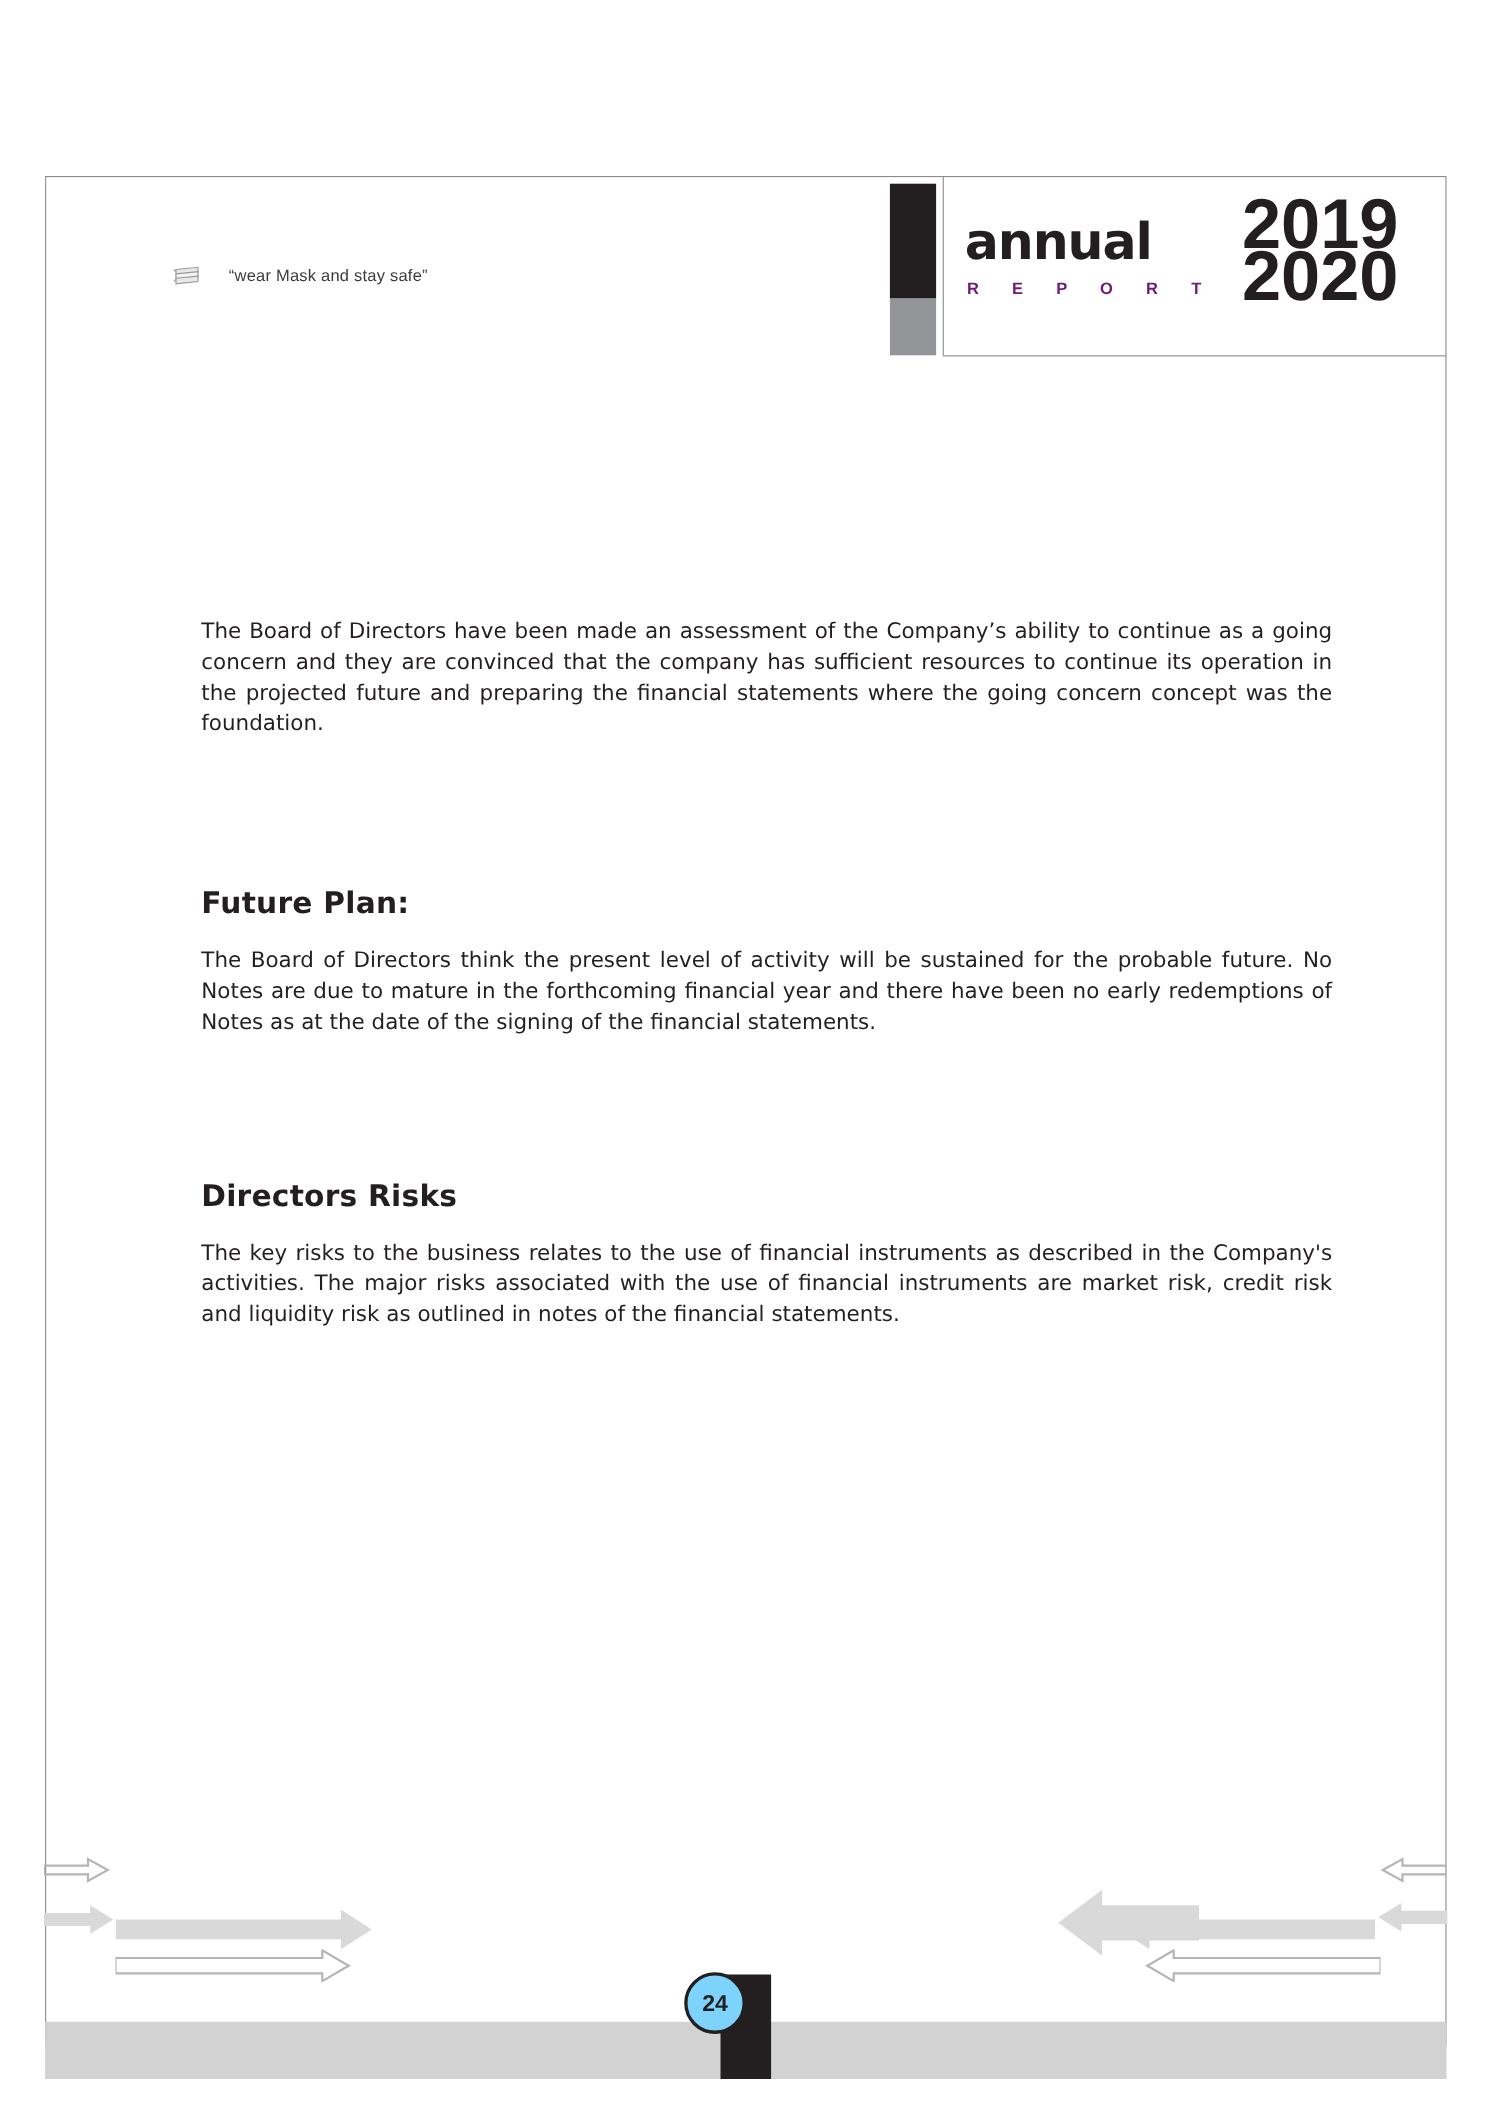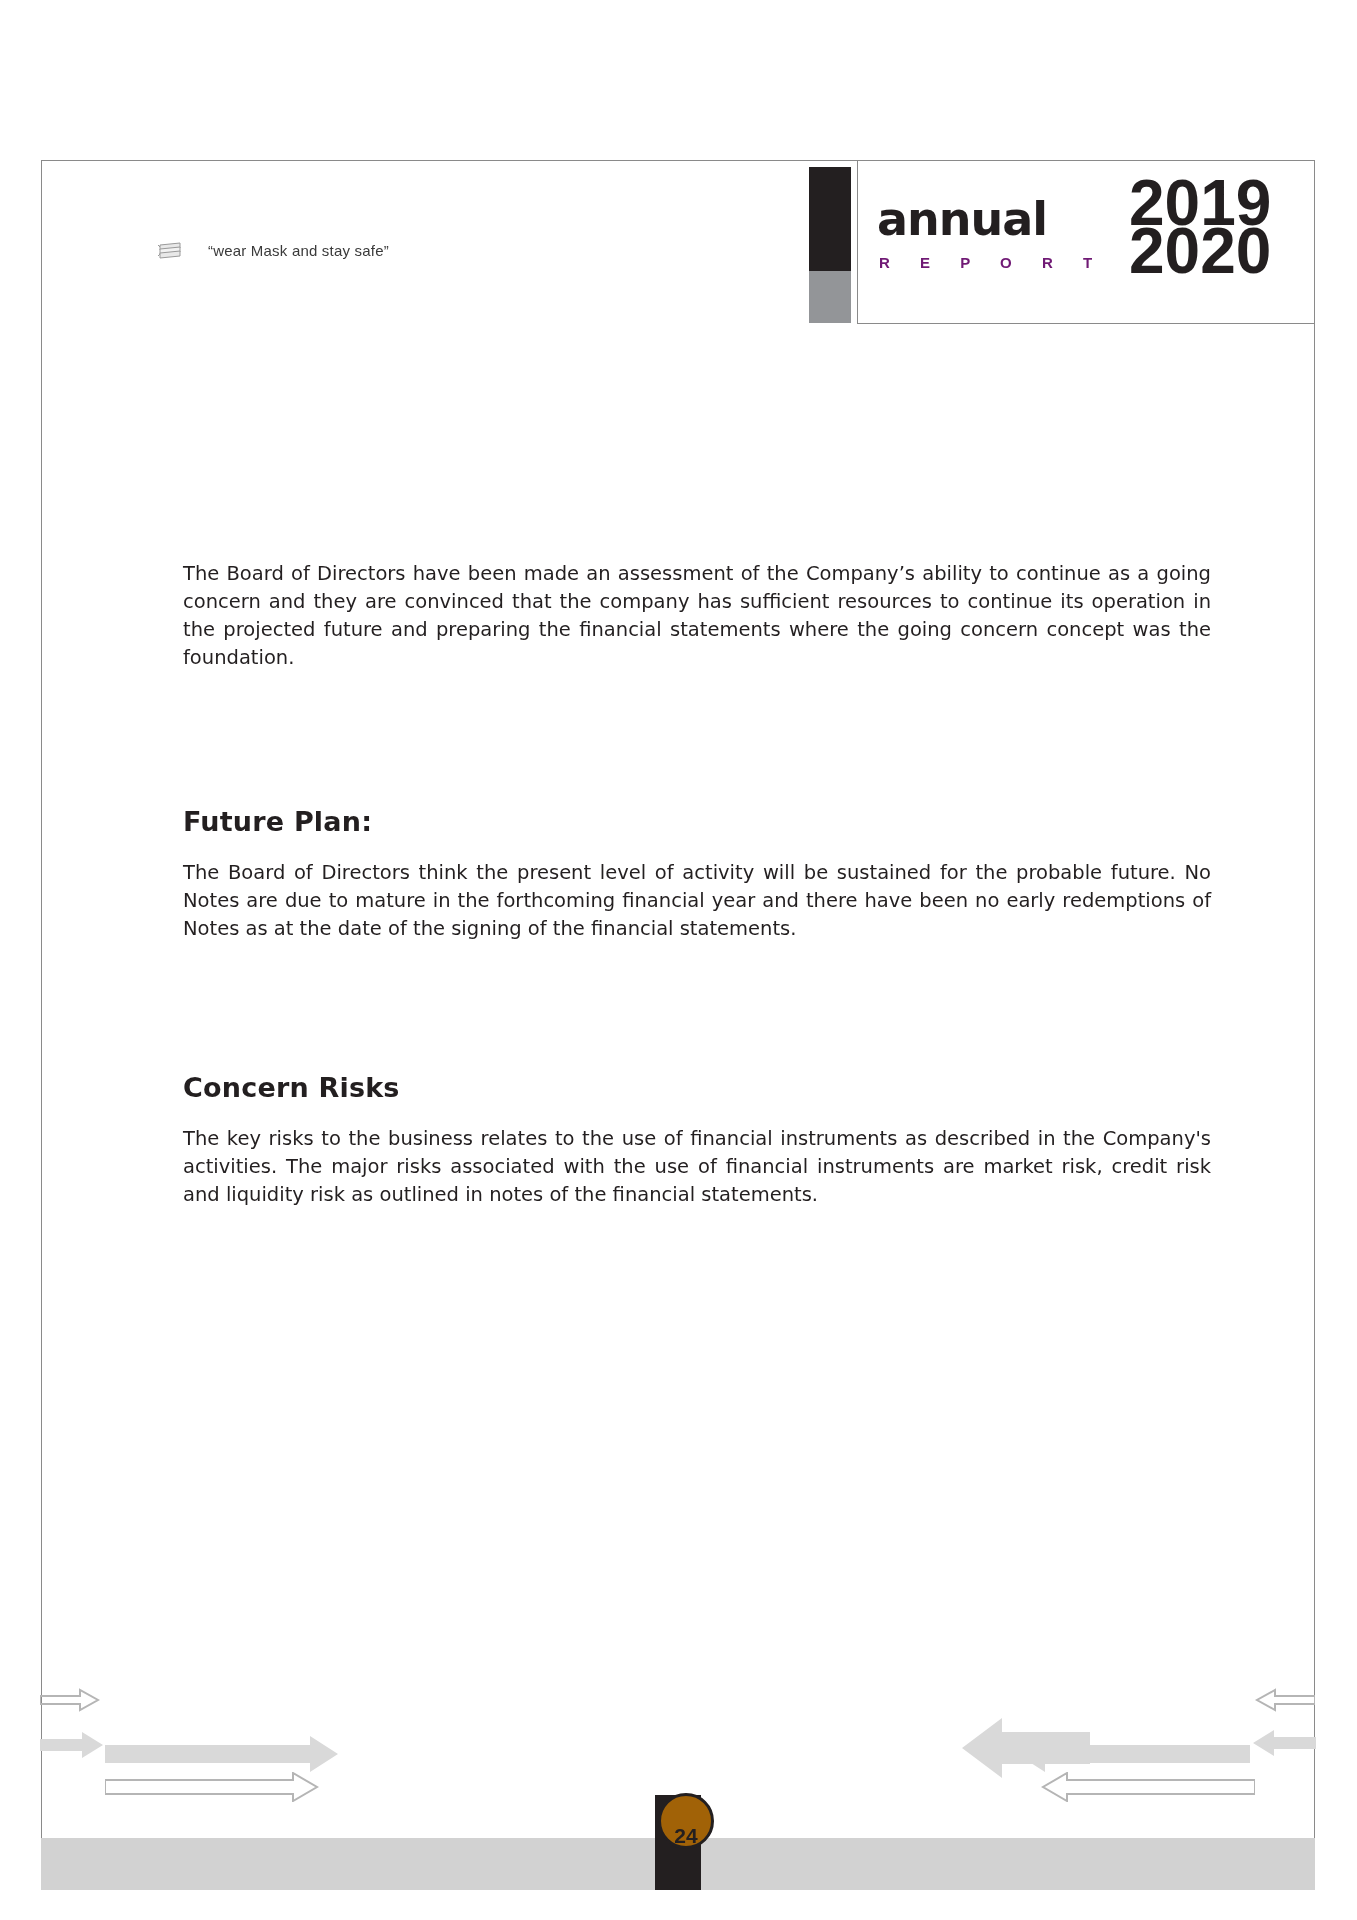--- a/index.html
+++ b/index.html
@@ -176,29 +176,29 @@
   .page-number-badge {
     position: absolute;
     left: 655px;
     top: 1795px;
     width: 46px;
     height: 95px;
     background: #231f20;
   }
   .page-number-circle {
     position: absolute;
-    left: 658px;
+    left: 622px;
     top: 1793px;
     width: 50px;
     height: 50px;
     border-radius: 50%;
-    background: #a16207;
+    background: #7dd3fc;
     border: 3px solid #231f20;
     display: flex;
-    align-items: flex-end;
+    align-items: center;
     justify-content: center;
   }
   .page-number-text {
     font-family: "Liberation Sans", sans-serif;
     font-size: 21px;
     font-weight: bold;
     color: #231f20;
     line-height: 1;
   }
   .arrow-svg { position: absolute; display: block; }
@@ -246,21 +246,21 @@
     <div class="gap-1"></div>
 
     <div class="section">
       <h2 class="section-heading">Future Plan:</h2>
       <p class="section-body">The Board of Directors think the present level of activity will be sustained for the probable future. No Notes are due to mature in the forthcoming financial year and there have been no early redemptions of Notes as at the date of the signing of the financial statements.</p>
     </div>
 
     <div class="gap-2"></div>
 
     <div class="section">
-      <h2 class="section-heading">Concern Risks</h2>
+      <h2 class="section-heading">Directors Risks</h2>
       <p class="section-body">The key risks to the business relates to the use of financial instruments as described in the Company's activities. The major risks associated with the use of financial instruments are market risk, credit risk and liquidity risk as outlined in notes of the financial statements.</p>
     </div>
   </div>
 
   <div class="footer-deco">
 
     <svg class="arrow-svg" style="left:40px; top:-13px;" width="60" height="26" viewBox="0 0 60 26">
       <path d="M0 9 H40 V3 L58 13 L40 23 V17 H0 Z" fill="none" stroke="#b5b5b5" stroke-width="2"></path>
     </svg>
 

